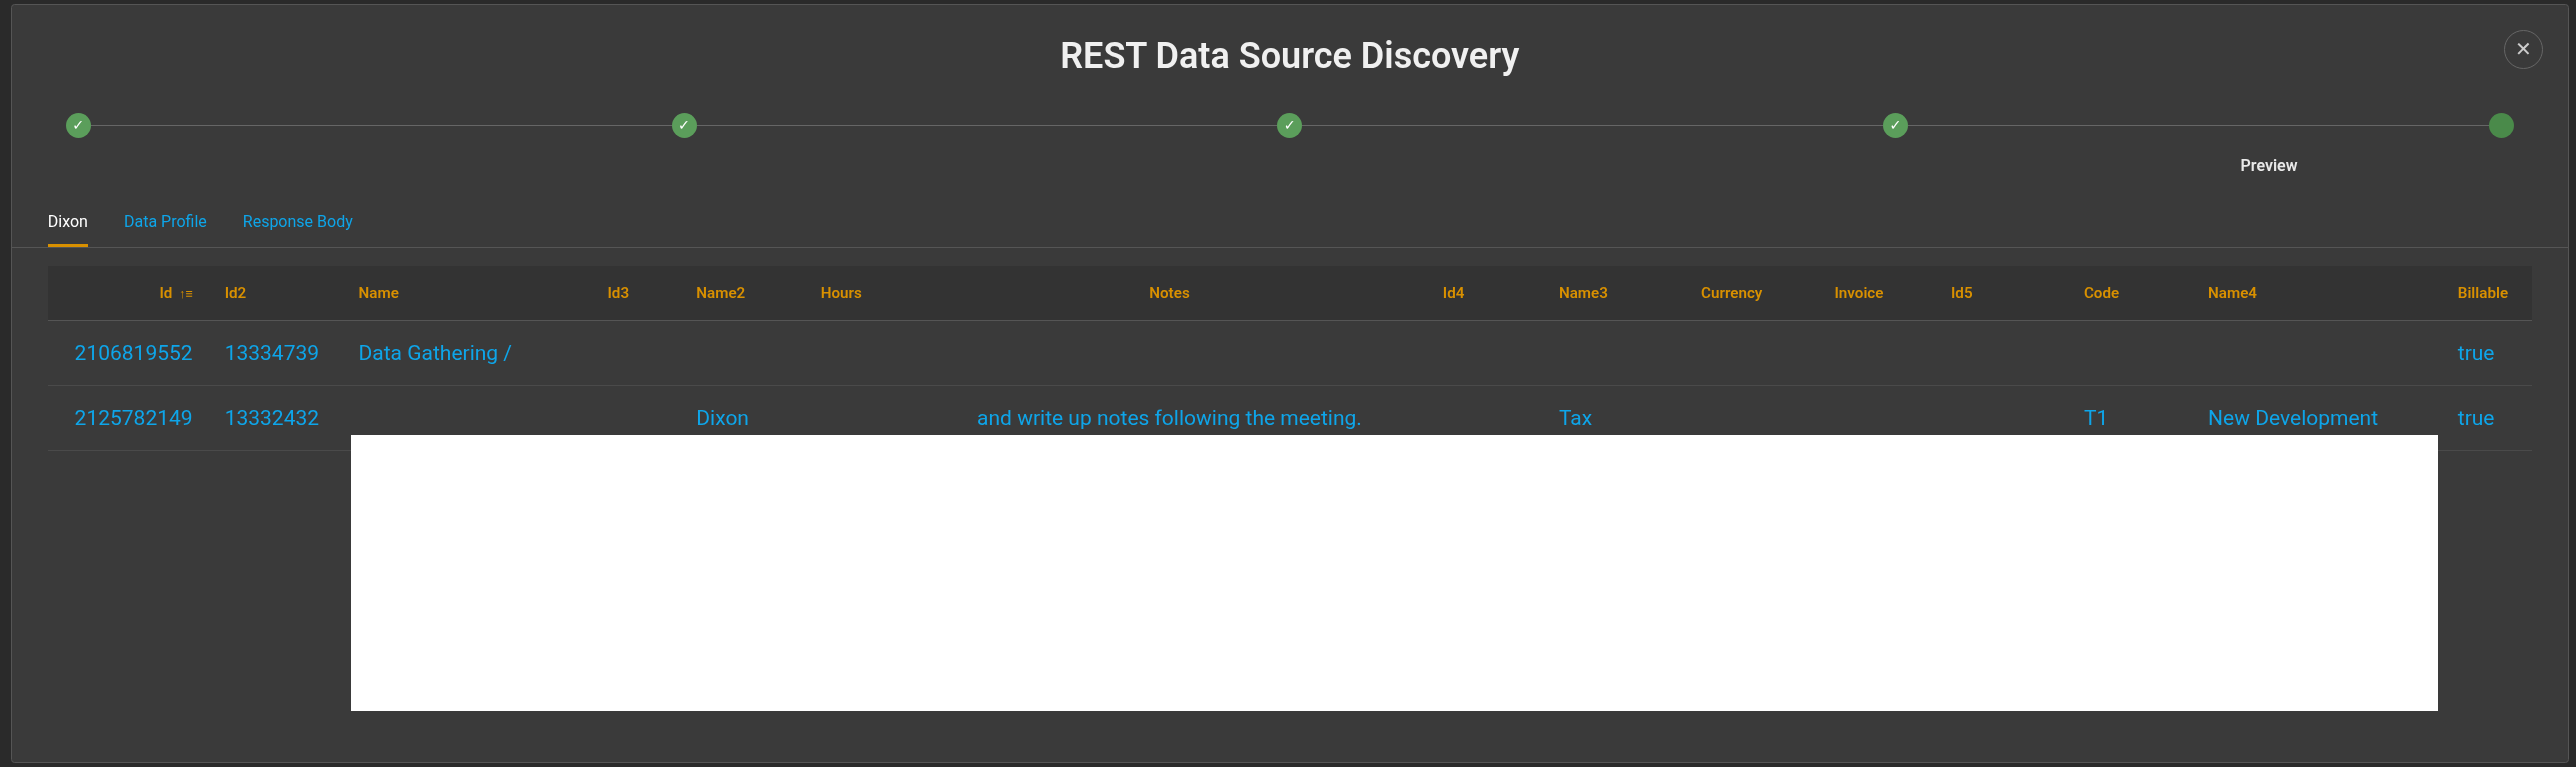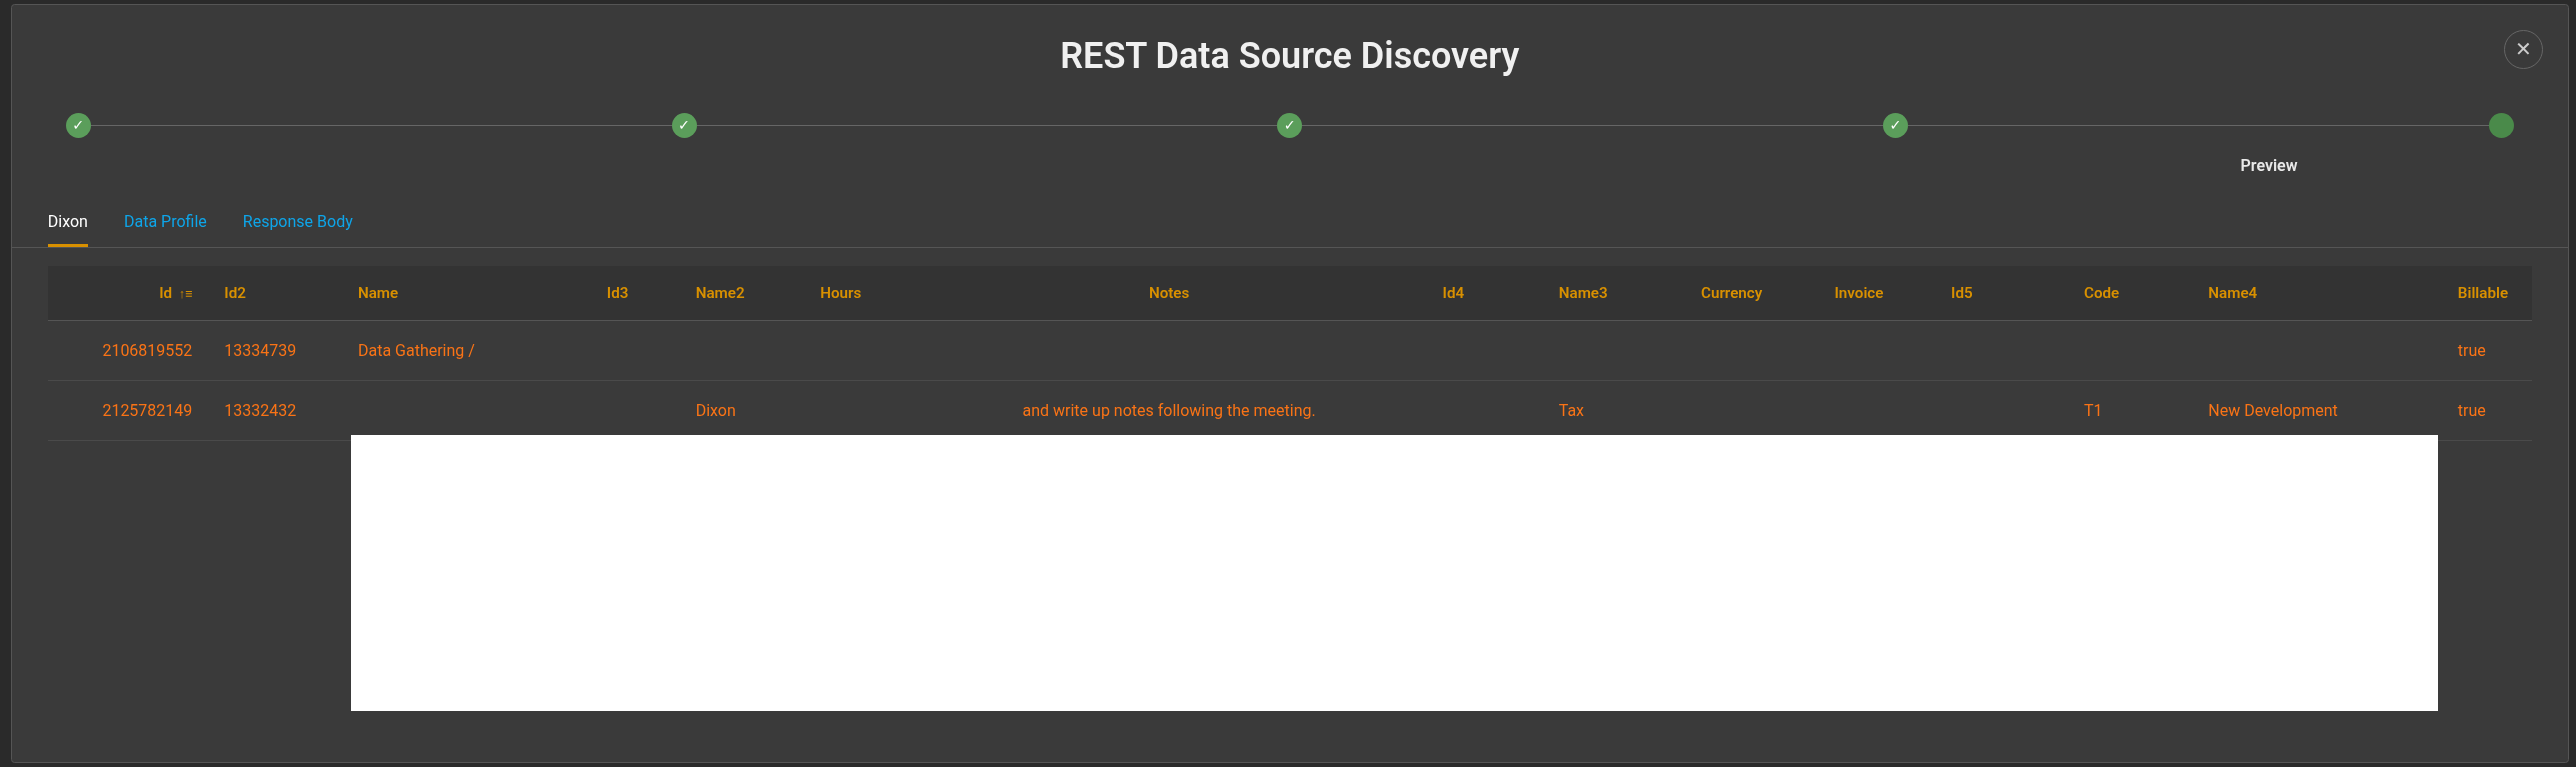--- a/index.html
+++ b/index.html
@@ -122,22 +122,22 @@
       text-align: left;
       padding: 18px 16px;
       font-size: 15.2px;
       font-weight: 600;
       color: #d89000;
       border-bottom: 0.9px solid #555;
       white-space: nowrap;
     }
     td {
       padding: 20px 16px;
-      font-size: 16px;
-      color: #f97316;
+      font-size: 21px;
+      color: #0ea5e9;
       border-bottom: 0.9px solid #4a4a4a;
       vertical-align: middle;
     }
     .sort-icon {
       font-size: 12.5px;
       color: #d89000;
       margin-left: 3.6px;
     }
     .white-overlay {
       position: absolute;

